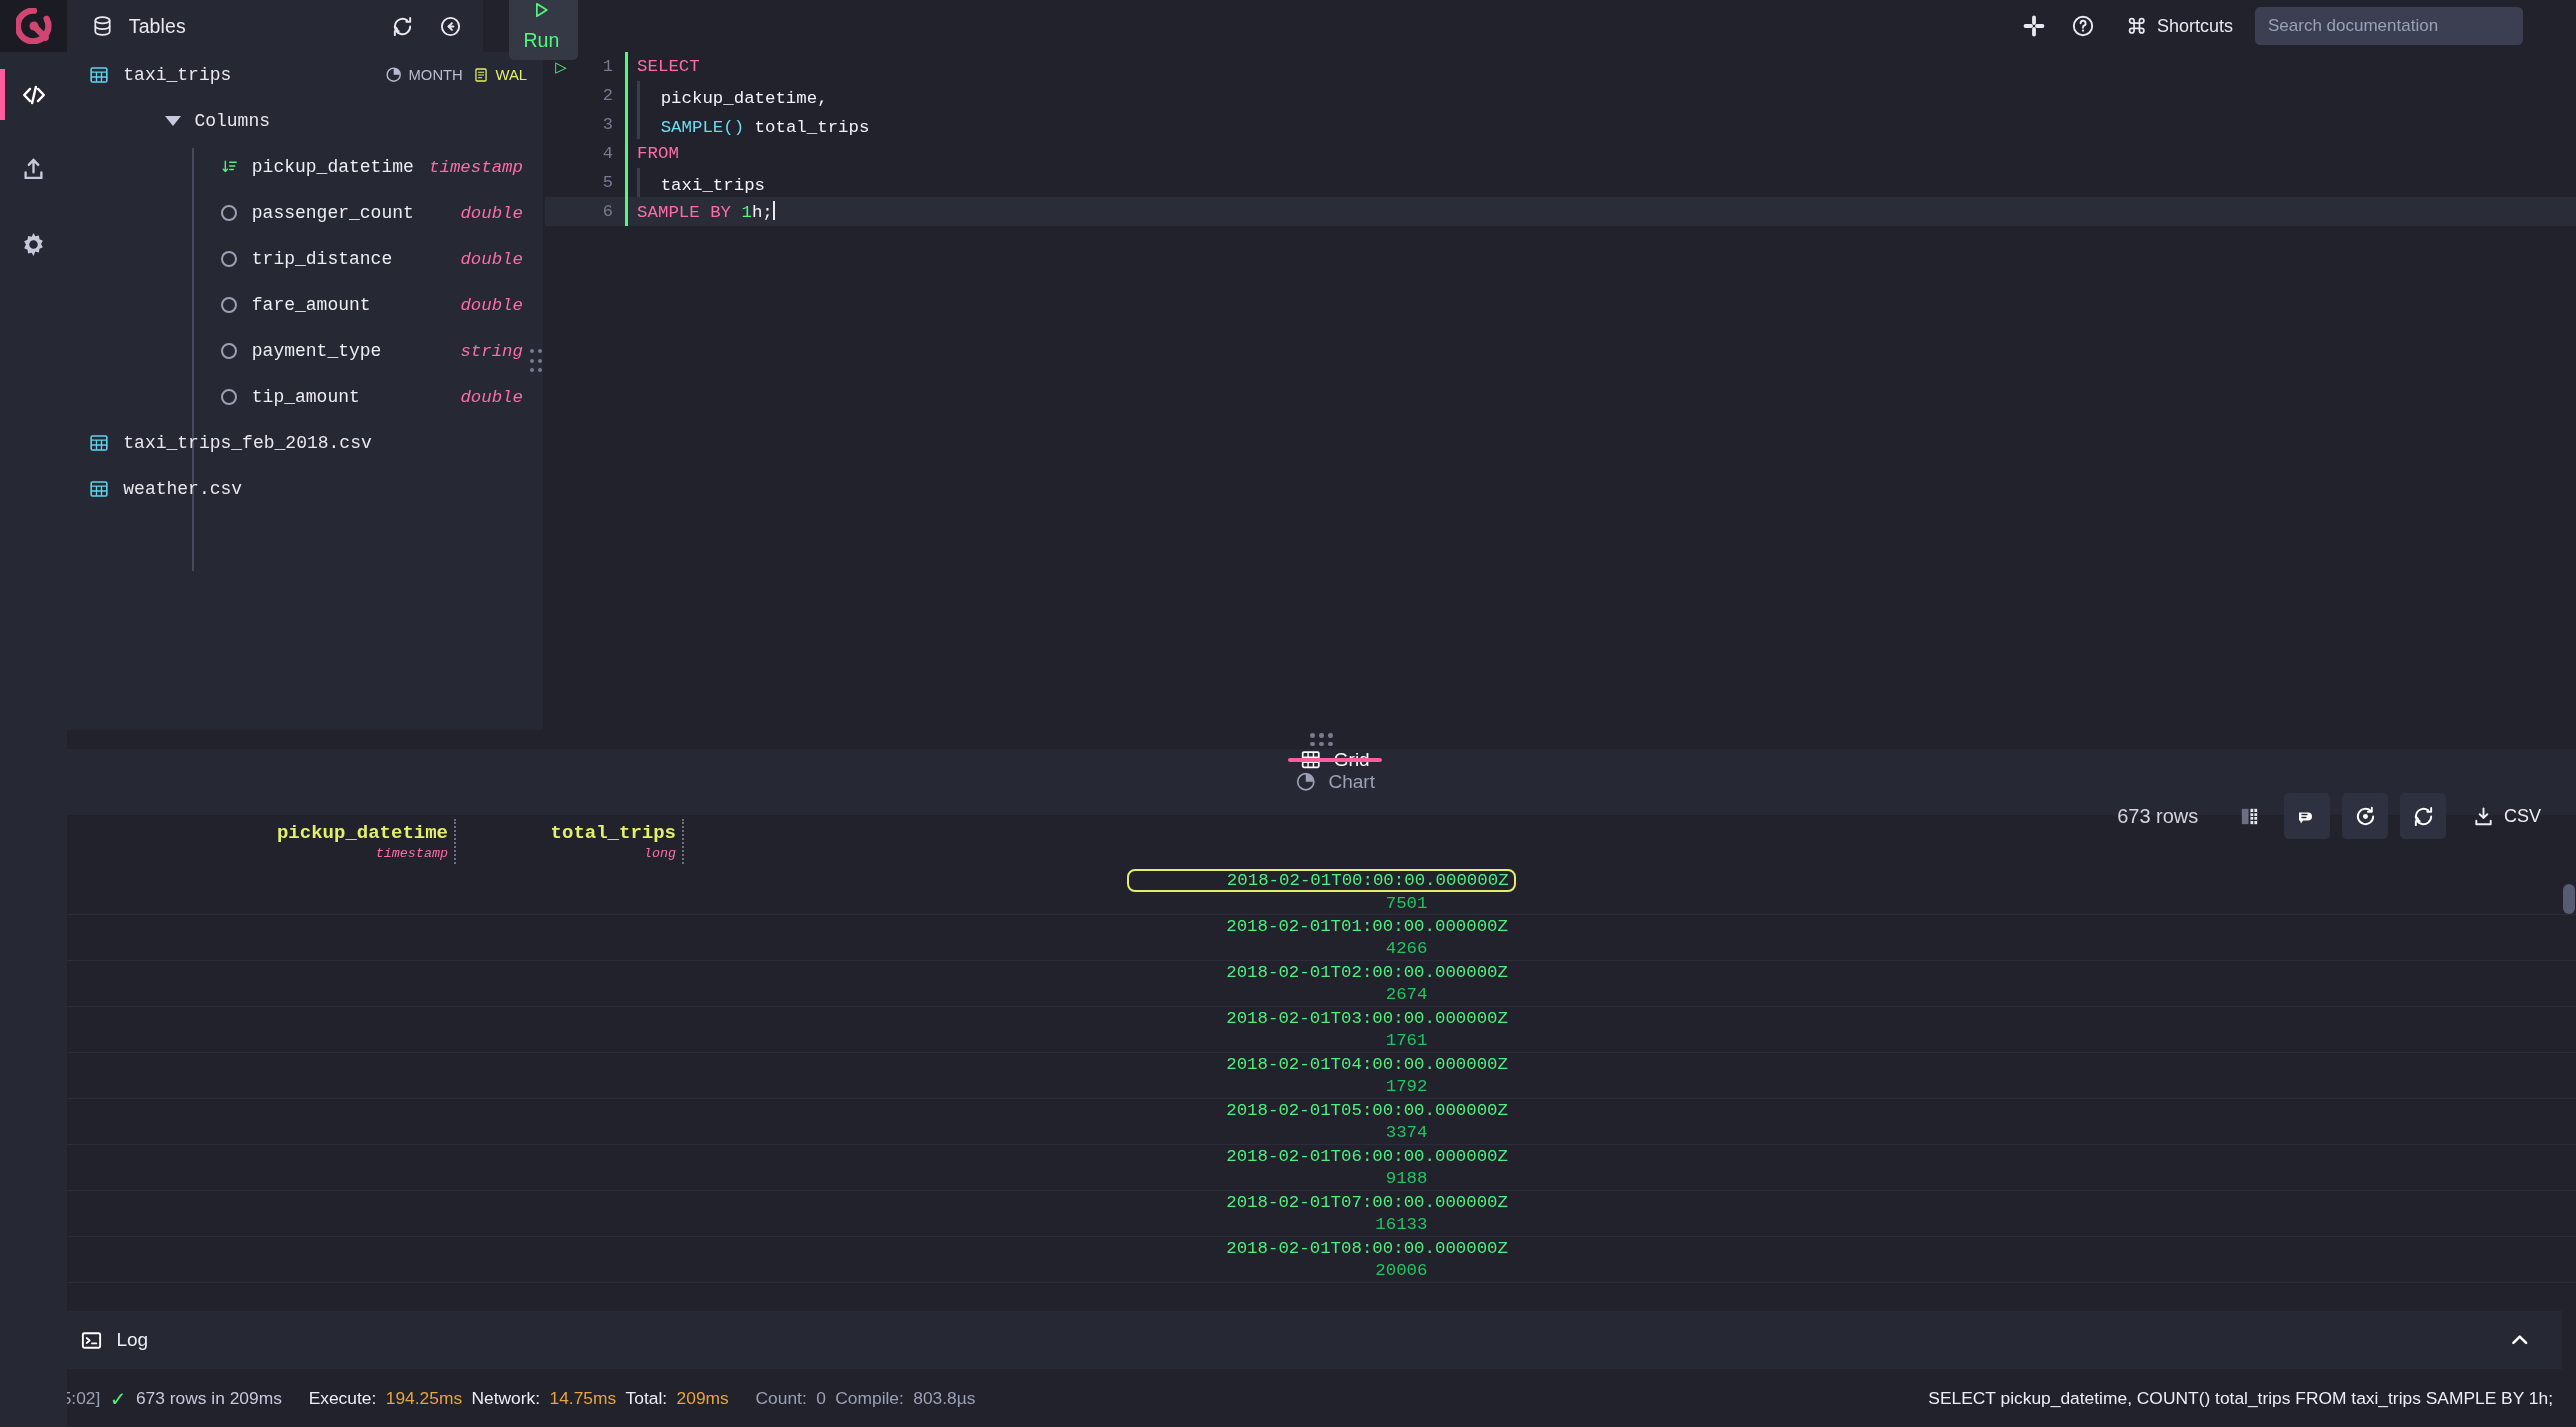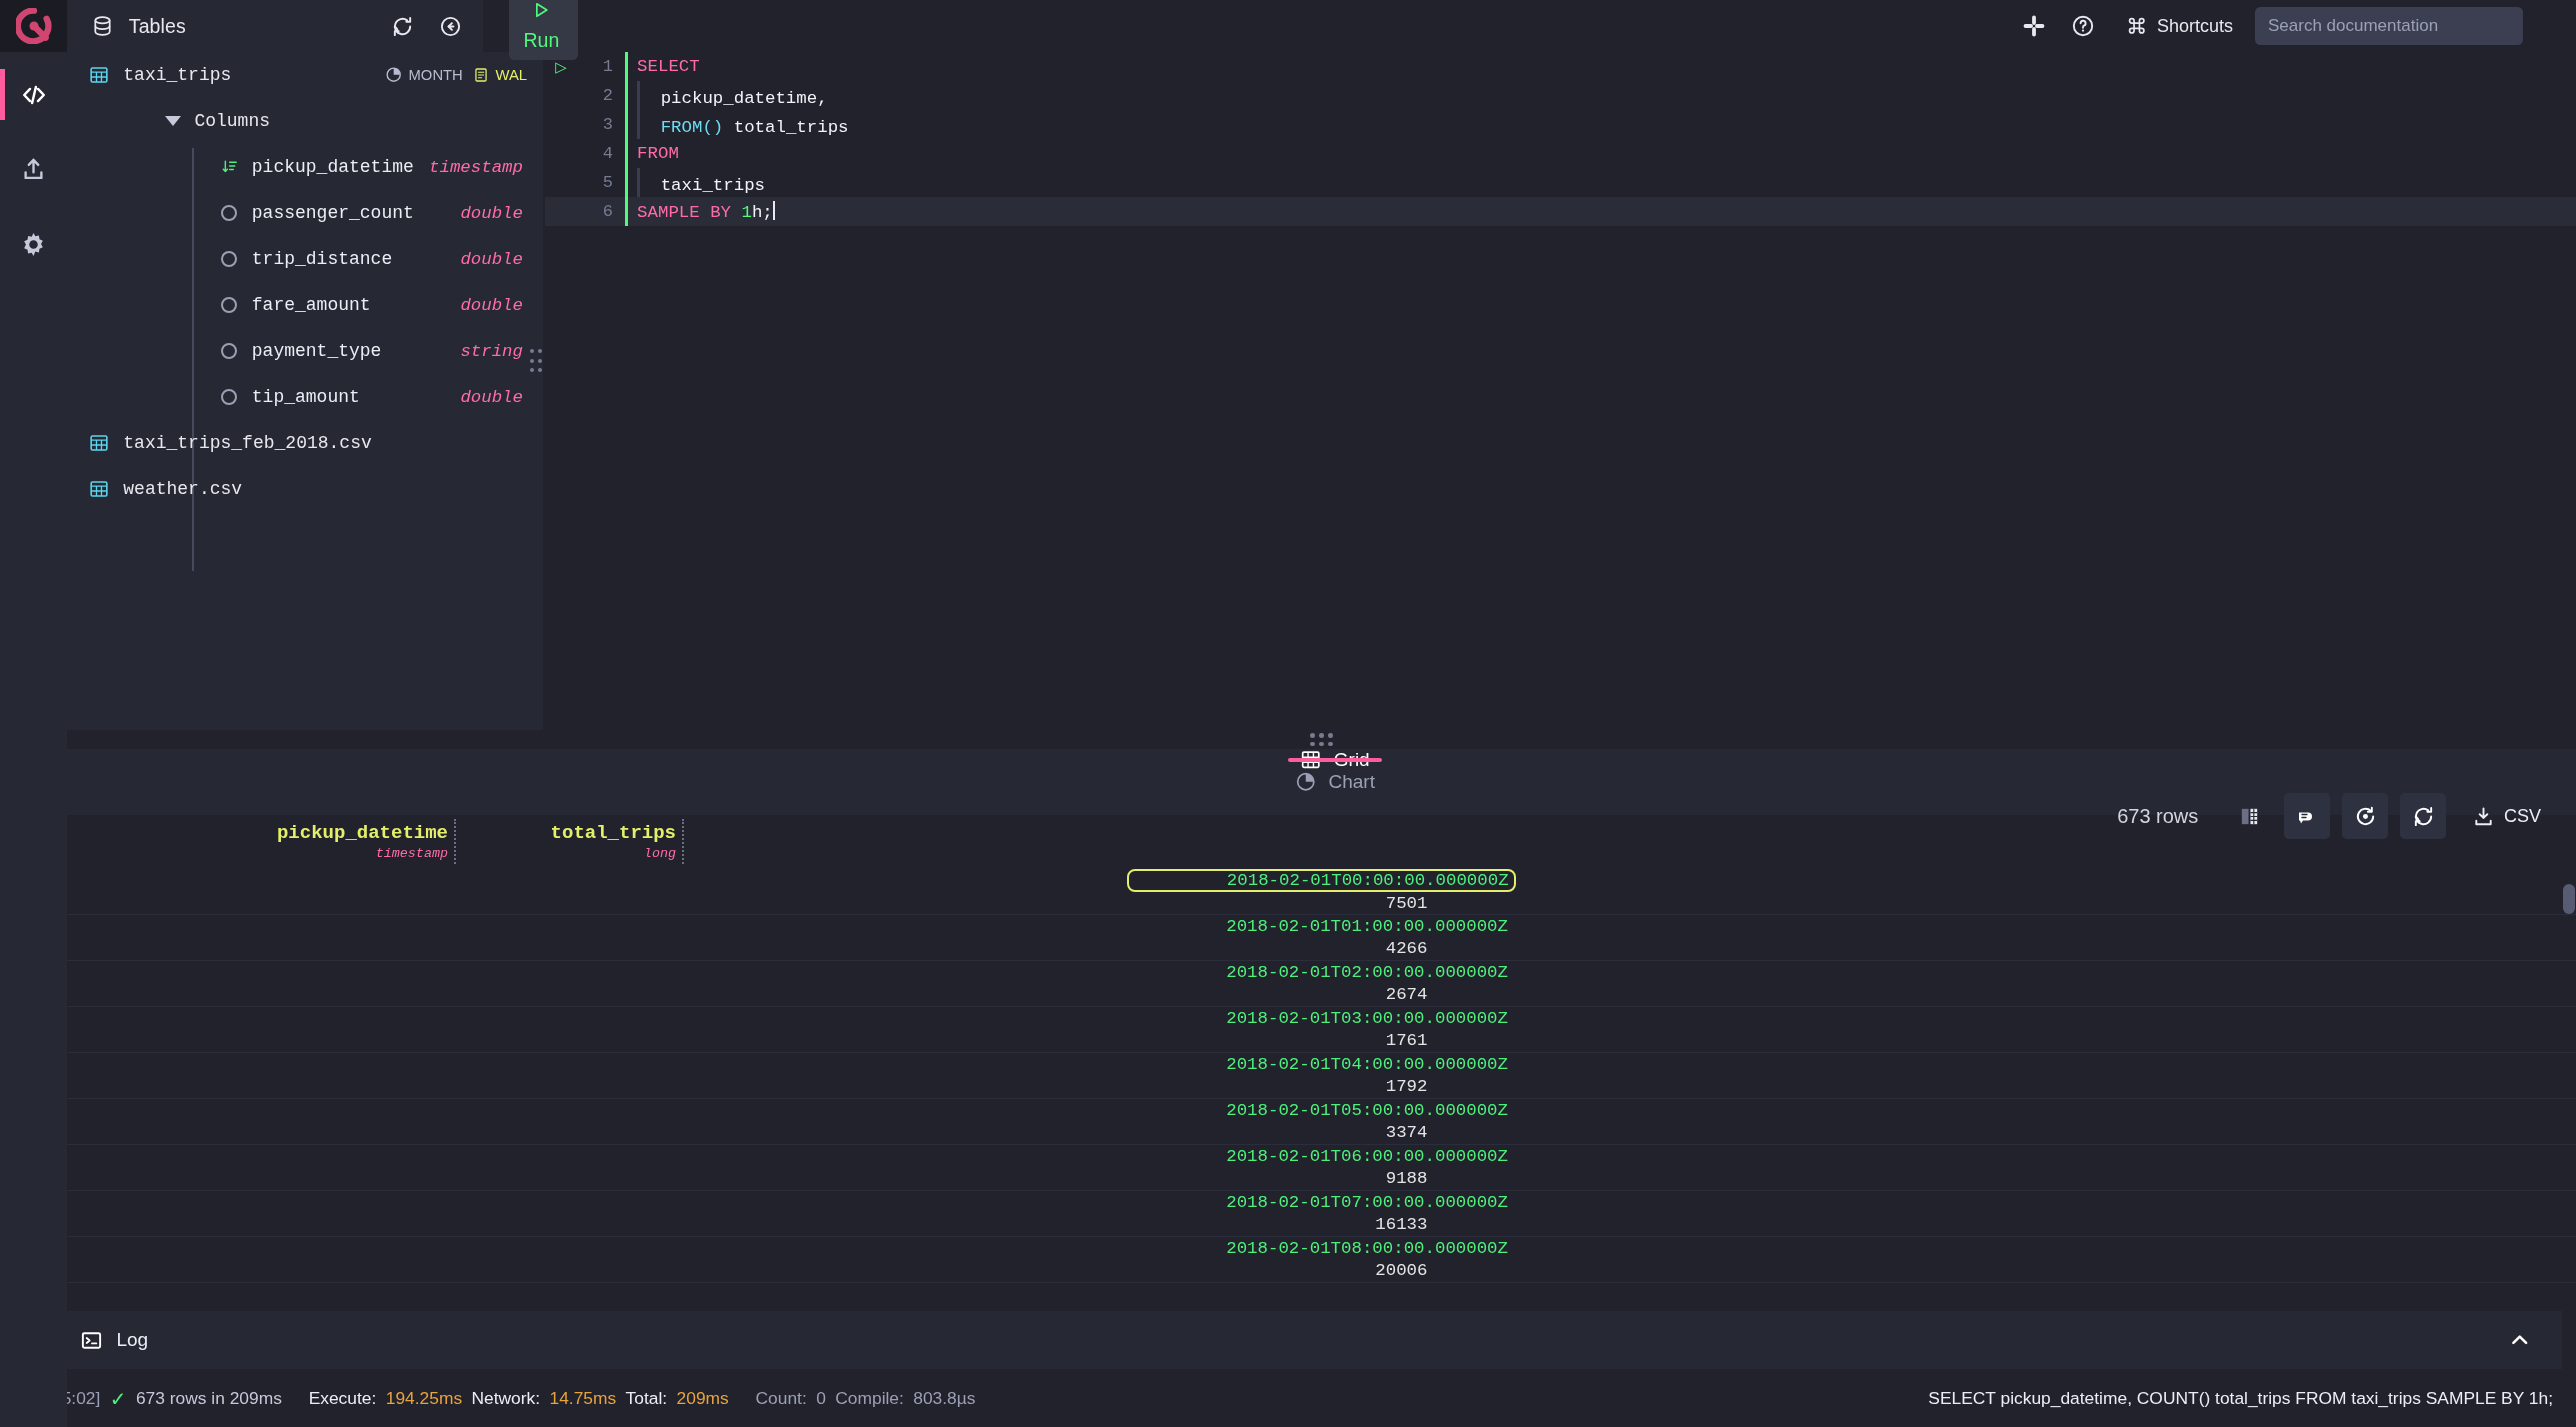--- a/index.html
+++ b/index.html
@@ -182,21 +182,21 @@
   .gh-name { color: #e3ef6a; font-family: "Liberation Mono", monospace; font-size: 19px; font-weight: bold; }
   .gh-type { color: #ff6ba9; font-family: "Liberation Mono", monospace; font-size: 13.4px; font-style: italic; margin-top: 2.7px; }
   .grow {
     display: flex; height: 46px; border-bottom: 1.3px solid #2b2e3a; align-items: center; flex-direction: column;
   }
   .gcell {
     display: flex; align-items: center; justify-content: flex-end; height: 46px;
     padding-right: 8px; font-family: "Liberation Mono", monospace; font-size: 17.4px;
   }
   .gcell.ts { color: #4ef07b; }
-  .gcell.num { color: #e5e5e5; }
+  .gcell.num { color: #22c55e; }
   .gcell.selected {
     border: 2.7px solid #e3ef6a; border-radius: 8px; height: 42px; padding-right: 5.4px;
   }
   .col-ts { width: 389px; }
   .col-tt { width: 228px; }
 
   #grid-scroll-track {
     position: absolute; right: 0; top: 814px; width: 14.8px; height: 496px; z-index: 22;
   }
   #grid-scroll-thumb {
@@ -442,21 +442,21 @@
     <span class="gutter-run"></span>
     <span class="ln">2</span>
     <span class="runbar"></span>
     <span class="code-txt"><span class="indent-guide" style="display:inline-block;vertical-align:-6.7px"></span>  pickup_datetime,</span>
   </div>
 
   <div class="code-line">
     <span class="gutter-run"></span>
     <span class="ln">3</span>
     <span class="runbar"></span>
-    <span class="code-txt"><span class="indent-guide" style="display:inline-block;vertical-align:-6.7px"></span>  <span class="fn">FROM()</span> total_trips</span>
+    <span class="code-txt"><span class="indent-guide" style="display:inline-block;vertical-align:-6.7px"></span>  <span class="fn">SAMPLE()</span> total_trips</span>
   </div>
 
   <div class="code-line">
     <span class="gutter-run"></span>
     <span class="ln">4</span>
     <span class="runbar"></span>
     <span class="code-txt"><span class="kw">FROM</span></span>
   </div>
 
   <div class="code-line">

